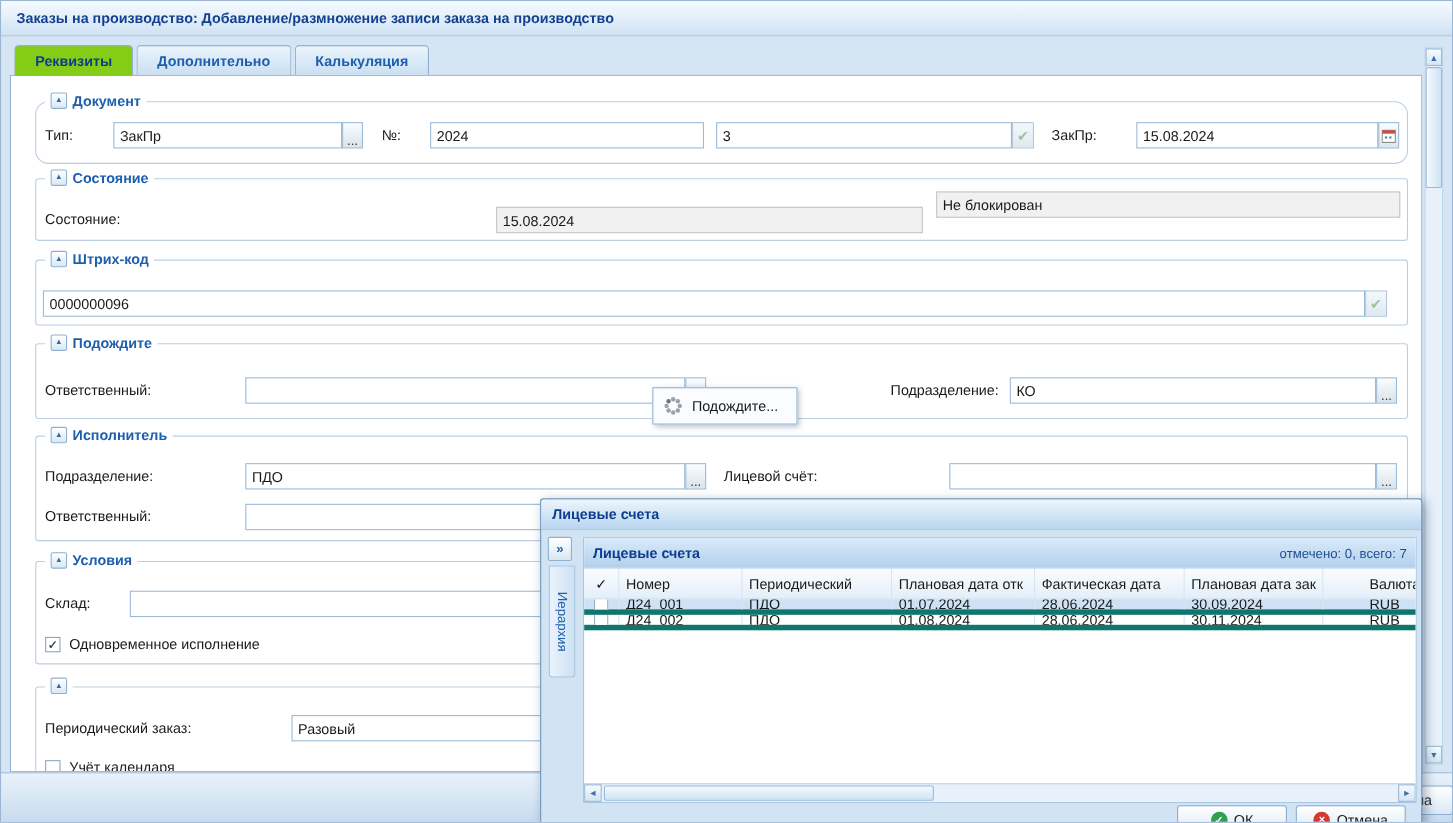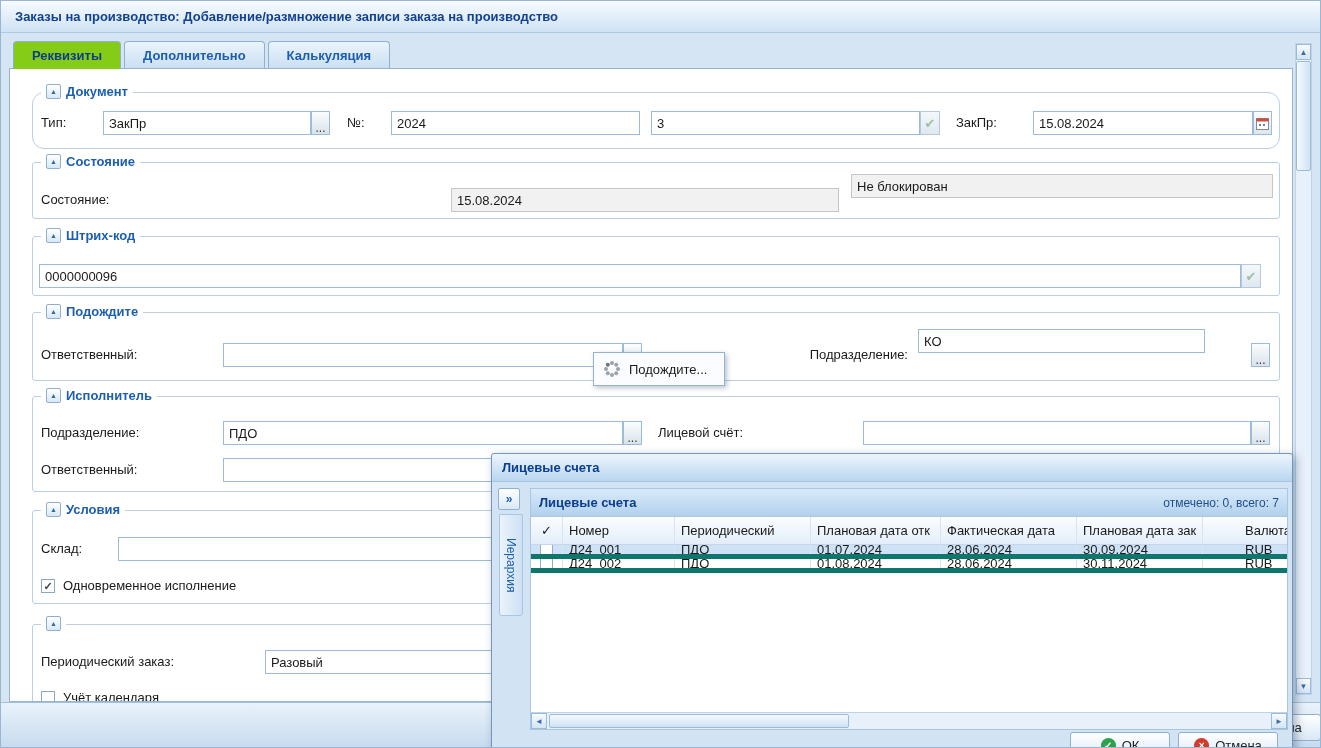--- a/index.html
+++ b/index.html
@@ -172,21 +172,21 @@
           <span>▲</span>
         </span>
       <span class="legend-text">Подождите</span>
     </div>
     <span class="lbl" style="left:8px;top:30px;">Ответственный:</span>
     <input class="inp" style="left: 190px; top: 30px; width: 400px;" value="">
     <button class="dots" style="left:590px;top:30px;">
         <span>...</span>
       </button>
     <span class="lbl" style="left:745px;top:30px;width:130px;justify-content:flex-end;display:flex;">Подразделение:</span>
-    <input class="inp" style="left: 885px; top: 16px; width: 287px;" value="КО">
+    <input class="inp" style="left: 885px; top: 30px; width: 333px;" value="КО">
     <button class="dots" style="left:1218px;top:30px;">
         <span>...</span>
       </button>
   </div>
 
   <div class="section" style="top:327px;height:96px;">
     <div class="legend">
       <span class="collapse">
           <span>▲</span>
         </span>

